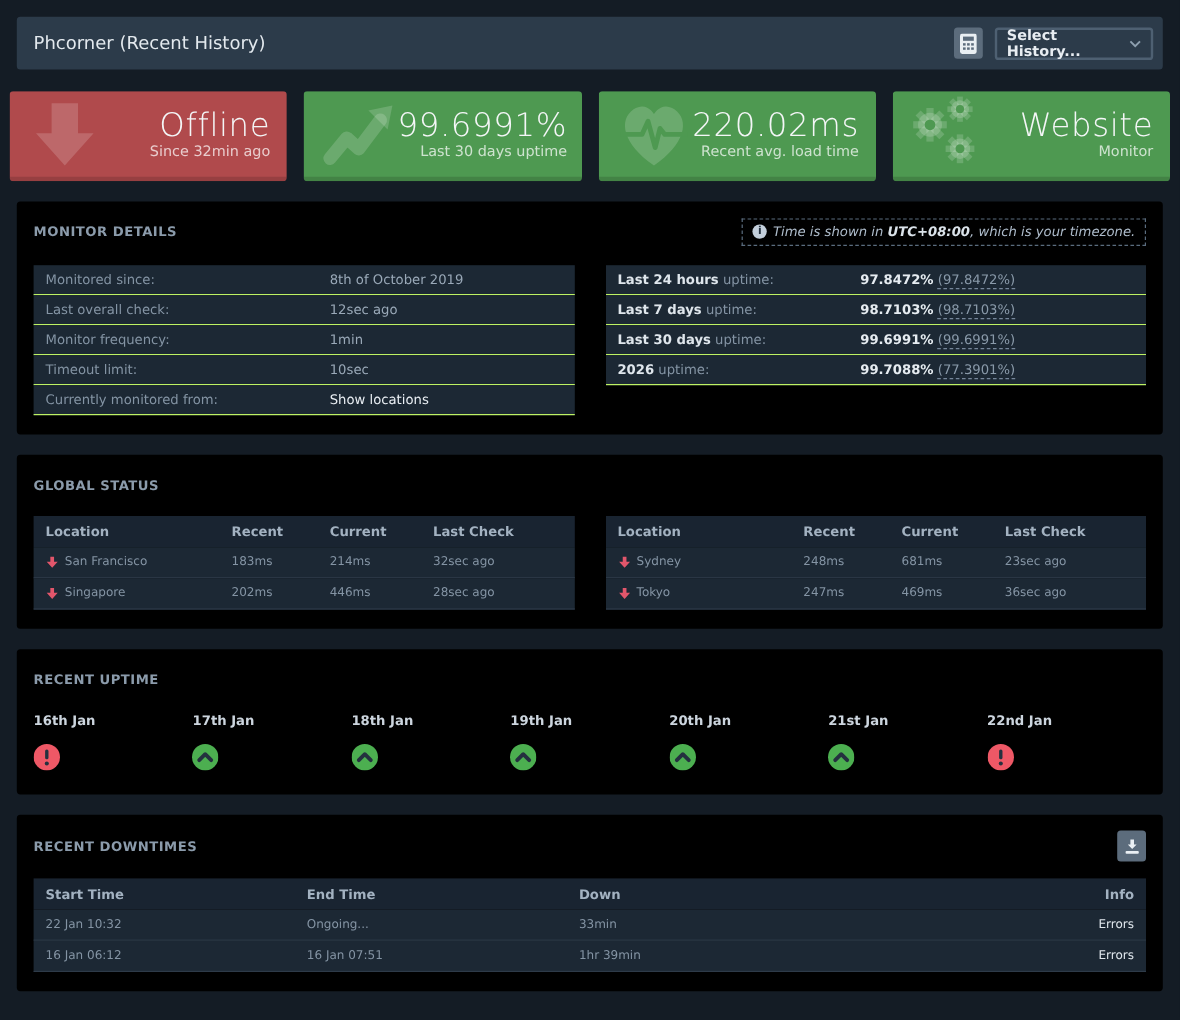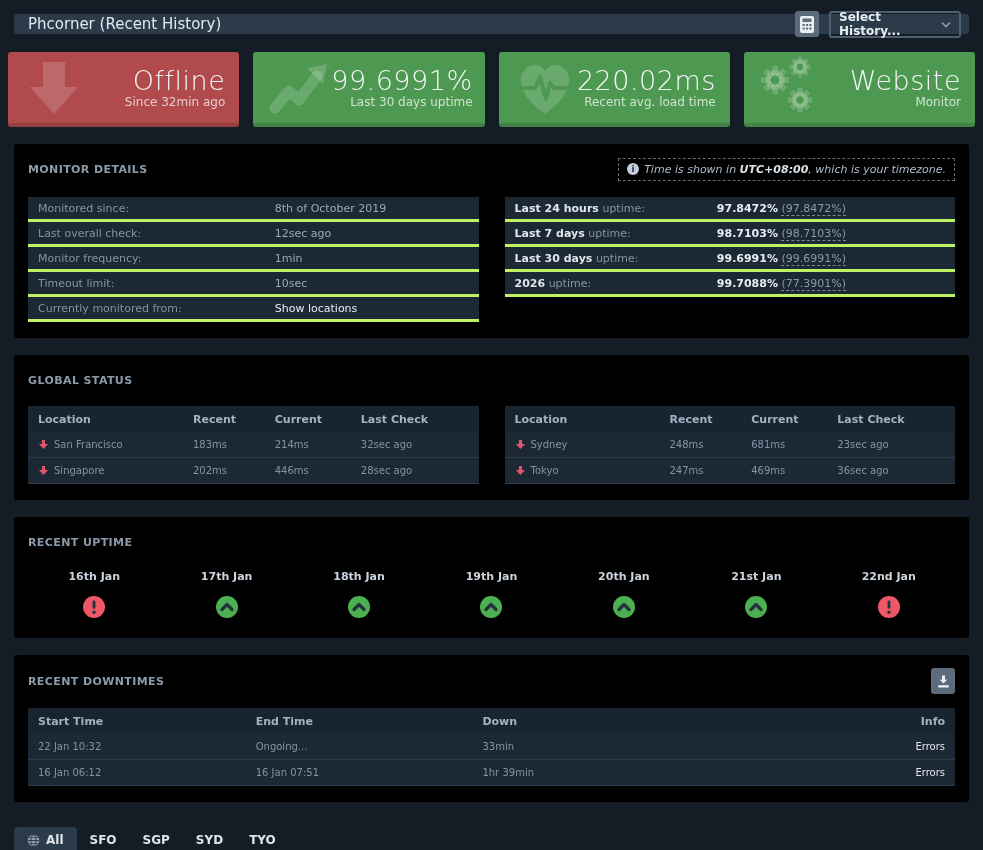--- a/index.html
+++ b/index.html
@@ -5,21 +5,21 @@
   * { margin:0; padding:0; box-sizing:border-box; }
   html,body { width:983px; height:850px; overflow:hidden; }
   body {
     background:#141c25;
     font-family:"DejaVu Sans","Liberation Sans",sans-serif;
     color:#8696a6;
     position:relative;
   }
   
   .topbar {
-    margin:14px 14px 0; height:20px; background:#2c3b4a; border-radius:3px;
+    margin:14px 14px 0; height:44px; background:#2c3b4a; border-radius:3px;
     display:flex; align-items:center; padding:0 8px 0 14px;
   }
   .topbar-title { font-size:15px; color:#e3e9ee; }
   .topbar-right { margin-left:auto; display:flex; align-items:center; gap:10px; }
   .icon-btn {
     width:24px; height:26px; background:#5c6c7c; border:none; border-radius:3px;
     display:flex; align-items:center; justify-content:center; cursor:pointer;
   }
   .select-box {
     width:132px; height:27px; border:2px solid #4e6072; border-radius:3px;
@@ -53,21 +53,21 @@
   .tz-note b { color:#dbe3ea; }
   .info-dot {
     width:12px; height:12px; border-radius:50%; background:#c3cfdb; color:#24313f;
     font-size:9px; font-weight:bold; font-style:normal;
     display:inline-flex; align-items:center; justify-content:center; flex:0 0 auto;
   }
   
   .md-cols { display:flex; gap:26px; margin-top:16px; }
   .md-table { flex:1; }
   .md-row {
-    height:25px; background:#1c2834; border-bottom:3px solid #bef264;
+    height:25px; background:#1c2834; border-bottom:1px solid #bef264;
     display:flex; align-items:center; padding:0 10px; font-size:11px;
   }
   .md-label { flex:0 0 55%; color:#8494a4; }
   .md-value { color:#9aa9b8; }
   .md-value.link { color:#e9eef3; cursor:pointer; }
   .up-l { flex:0 0 47%; color:#8494a4; }
   .up-l b { color:#dfe6ec; }
   .up-r b { color:#e6ecf1; }
   .up-alt { color:#8a9aaa; border-bottom:1px dashed #76869a; cursor:help; }
   
@@ -80,21 +80,21 @@
   .gs-row {
     height:26px; background:#1c2834; border-bottom:1px solid #2e3b49;
     display:flex; align-items:center; padding:0 10px; font-size:10px; color:#8494a4;
   }
   .c-loc { flex:0 0 36%; display:flex; align-items:center; gap:5px; }
   .c-rec { flex:0 0 19%; }
   .c-cur { flex:0 0 20%; }
   .c-chk { flex:1; }
   
   .ru-row { display:flex; margin-top:16px; }
-  .ru-cell { flex:1; text-align:center; }
+  .ru-cell { flex:1; text-align:left; }
   .ru-date { font-size:11px; font-weight:bold; color:#ccd5de; margin-bottom:13px; }
   .ru-icon { display:inline-block; width:22px; height:22px; cursor:help; }
   
   .dt-head-row { display:flex; align-items:center; }
   .dt-table { margin-top:14px; }
   .d-start { flex:0 0 24%; }
   .d-end   { flex:0 0 25%; }
   .d-down  { flex:1; }
   .d-info  { flex:0 0 15%; text-align:right; }
   .d-info.val { color:#dfe6ec; cursor:pointer; }

